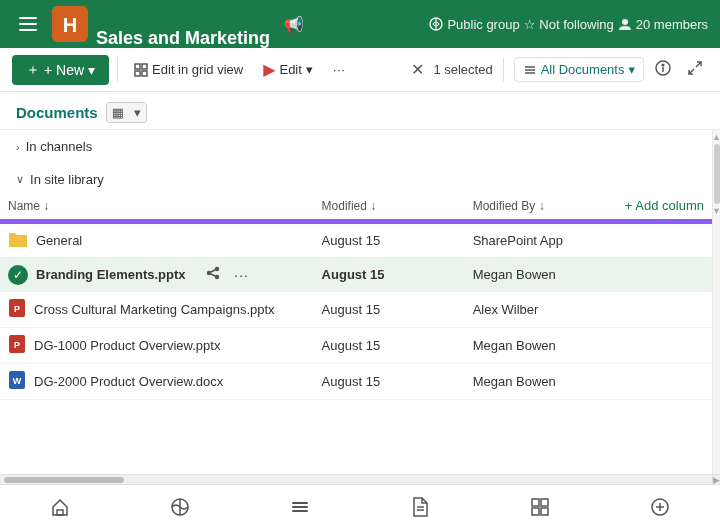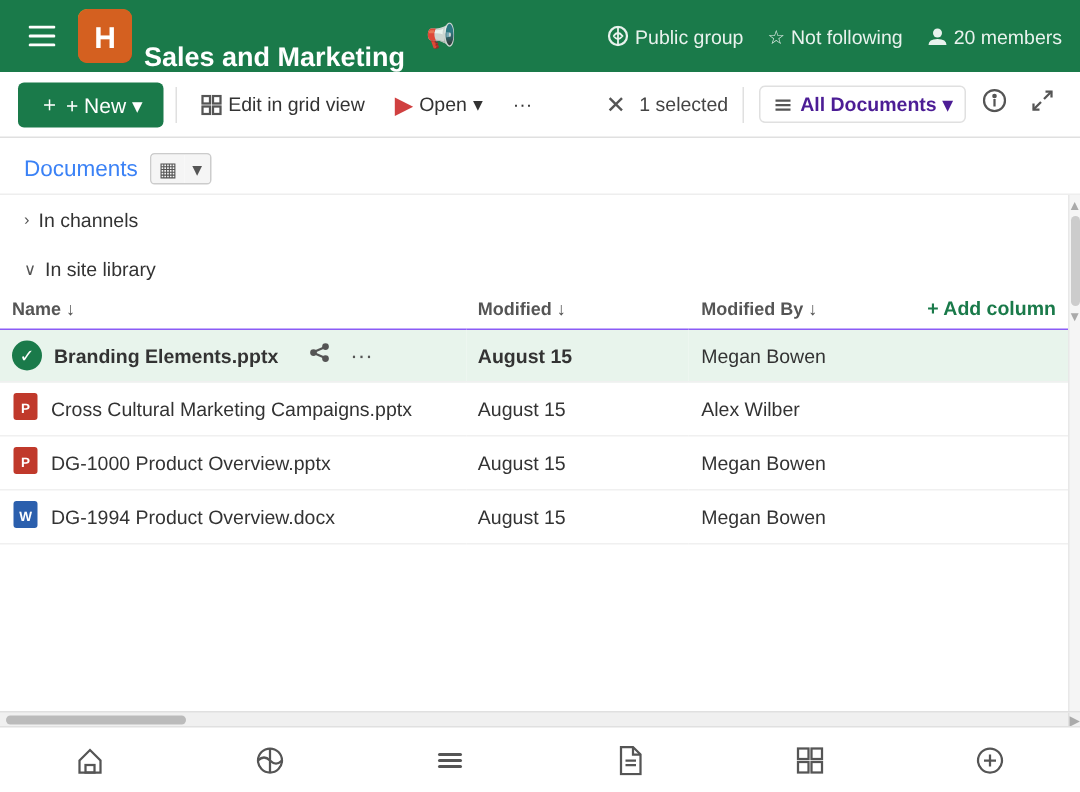--- a/index.html
+++ b/index.html
@@ -25,21 +25,21 @@
       background: linear-gradient(135deg, #e8a020, #c44020);
       display: flex; align-items: center; justify-content: center;
       color: #fff; font-size: 18px; font-weight: bold; flex-shrink: 0;
     }
     .header-title {
       font-size: 18px; font-weight: 600; color: #fff; margin-right: 6px; margin-top: 28px;
     }
     .header-title-icon { font-size: 16px; opacity: 0.9; cursor: pointer; }
     .header-spacer { flex: 1; }
     .header-meta {
-      display: flex; align-items: center; gap: 16px; font-size: 13px;
+      display: flex; align-items: center; gap: 4px; font-size: 13px;
     }
     .header-meta-item {
       display: flex; align-items: center; gap: 4px; cursor: pointer; opacity: 0.9;
     }
 
     
     .toolbar {
       background: #fff;
       border-bottom: 1px solid #e0e0e0;
       display: flex;
@@ -61,36 +61,36 @@
       color: #333;
     }
     .toolbar-right {
       margin-left: auto; display: flex; align-items: center; gap: 6px;
     }
     .selected-badge {
       display: flex; align-items: center; gap: 4px; color: #444; font-size: 13px;
     }
     .view-dropdown {
       display: flex; align-items: center; gap: 4px; border: 1px solid #e0e0e0;
-      border-radius: 4px; padding: 4px 8px; cursor: pointer; font-size: 13px; color: #4c1d95; font-weight: bold;
+      border-radius: 4px; padding: 4px 8px; cursor: pointer; font-size: 13px; color: #0f766e;
     }
     .toolbar-icon-btn {
       background: none; border: none; cursor: pointer; padding: 5px;
       border-radius: 4px; font-size: 16px; color: #555;
     }
 
     
     .content-area {
       display: flex; flex-direction: column; flex: 1; overflow: hidden; position: relative;
     }
     .docs-header {
       display: flex; align-items: center; gap: 8px; padding: 10px 16px 6px;
       border-bottom: 1px solid #eee; flex-shrink: 0;
     }
-    .docs-header-title { font-size: 15px; font-weight: 400; color: #3b82f6; }
+    .docs-header-title { font-size: 15px; font-weight: 700; color: #0f766e; }
     .docs-view-icons {
       display: flex; align-items: center; border: 1px solid #ccc; border-radius: 3px;
       overflow: hidden; cursor: pointer;
     }
     .docs-view-icon {
       padding: 2px 5px; font-size: 13px; color: #555; background: #f5f5f5;
     }
 
     
     .file-area {
@@ -100,22 +100,22 @@
     .tree-item {
       display: flex; align-items: center; gap: 6px; padding: 5px 16px;
       cursor: pointer; font-size: 13px; color: #333;
     }
     .tree-item .chevron { font-size: 11px; color: #555; }
     .tree-label { font-weight: 500; }
 
     
     .file-table { width: 100%; border-collapse: collapse; }
     .file-table th {
-      text-align: left; font-size: 12px; font-weight: 700; color: #555;
-      padding: 6px 8px 6px 8px; border-bottom: 1px solid #8b5cf6;
+      text-align: left; font-size: 12px; font-weight: 400; color: #555;
+      padding: 6px 8px 6px 8px; border-bottom: 5px solid #8b5cf6;
       white-space: nowrap; cursor: pointer;
     }
     .file-table td {
       padding: 6px 8px; font-size: 13px; color: #333; border-bottom: 1px solid #f0f0f0;
       vertical-align: middle;
     }
     .file-table tr.selected { background: #e8f4ec; }
 
     .file-name-cell {
       display: flex; align-items: center; gap: 8px; min-width: 200px;
@@ -227,21 +227,21 @@
     <svg width="14" height="14" viewBox="0 0 14 14" fill="none" stroke="#555" stroke-width="1.5">
       <rect x="1" y="1" width="5" height="5"></rect>
       <rect x="8" y="1" width="5" height="5"></rect>
       <rect x="1" y="8" width="5" height="5"></rect>
       <rect x="8" y="8" width="5" height="5"></rect>
     </svg>
     <span>Edit in grid view</span>
   </button>
   <button class="toolbar-btn">
     <span class="open-icon">▶</span>
-    <span>Open</span>
+    <span>Edit</span>
     <span>▾</span>
   </button>
   <button class="toolbar-btn">
     <span>···</span>
   </button>
   <div class="toolbar-right">
     <div class="selected-badge">
       <button class="toolbar-icon-btn">✕</button>
       <span>1 selected</span>
     </div>
@@ -310,20 +310,33 @@
               </th>
               <th class="col-modby">
                 <span>Modified By ↓</span>
               </th>
               <th class="col-add">
                 <span class="add-col">+ Add column</span>
               </th>
             </tr>
           </thead>
           <tbody id="file-table-body">
+              <tr>
+                <td class="col-name">
+                  <div class="file-name-cell">
+                    <span><svg width="20" height="18" viewBox="0 0 20 18" fill="#f0c040">
+                        <path d="M1 3 L7 3 L9 5 L19 5 L19 17 L1 17 Z"></path>
+                      </svg></span>
+                    <span>General</span>
+                  </div>
+                </td>
+                <td class="col-modified">August 15</td>
+                <td class="col-modby">SharePoint App</td>
+                <td class="col-add"></td>
+              </tr>
               <tr class="selected">
                 <td class="col-name">
                   <div class="file-name-cell">
                     <div class="check-circle">✓</div>
                     <span class="selected-row-name">Branding Elements.pptx</span>
                     <div class="row-actions">
                       <button class="row-action-btn"><svg width="14" height="14" viewBox="0 0 14 14" fill="none" stroke="#555" stroke-width="1.5">
                           <circle cx="11" cy="3" r="1.5" fill="#555"></circle>
                           <circle cx="11" cy="11" r="1.5" fill="#555"></circle>
                           <circle cx="3" cy="7" r="1.5" fill="#555"></circle>
@@ -366,21 +379,21 @@
                 <td class="col-modby">Megan Bowen</td>
                 <td class="col-add"></td>
               </tr>
               <tr>
                 <td class="col-name">
                   <div class="file-name-cell">
                     <span><svg width="18" height="20" viewBox="0 0 18 20" fill="none">
                         <rect x="1" y="1" width="16" height="18" rx="2" fill="#2b5fad"></rect>
                         <text x="9" y="14" text-anchor="middle" font-size="9" fill="white" font-weight="bold">W</text>
                       </svg></span>
-                    <span>DG-1994 Product Overview.docx</span>
+                    <span>DG-2000 Product Overview.docx</span>
                   </div>
                 </td>
                 <td class="col-modified">August 15</td>
                 <td class="col-modby">Megan Bowen</td>
                 <td class="col-add"></td>
               </tr>
             </tbody>
         </table>
       </div>
     </div>

